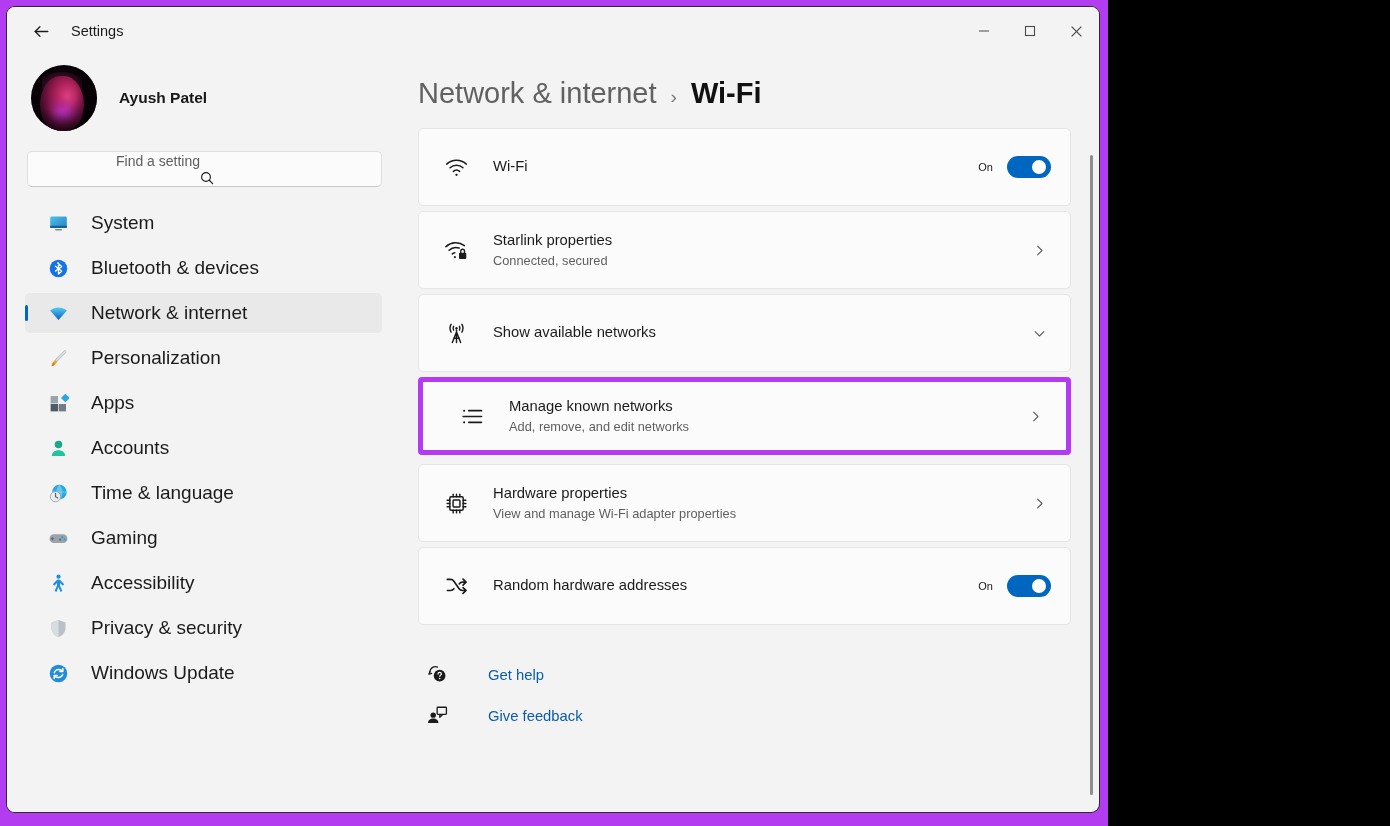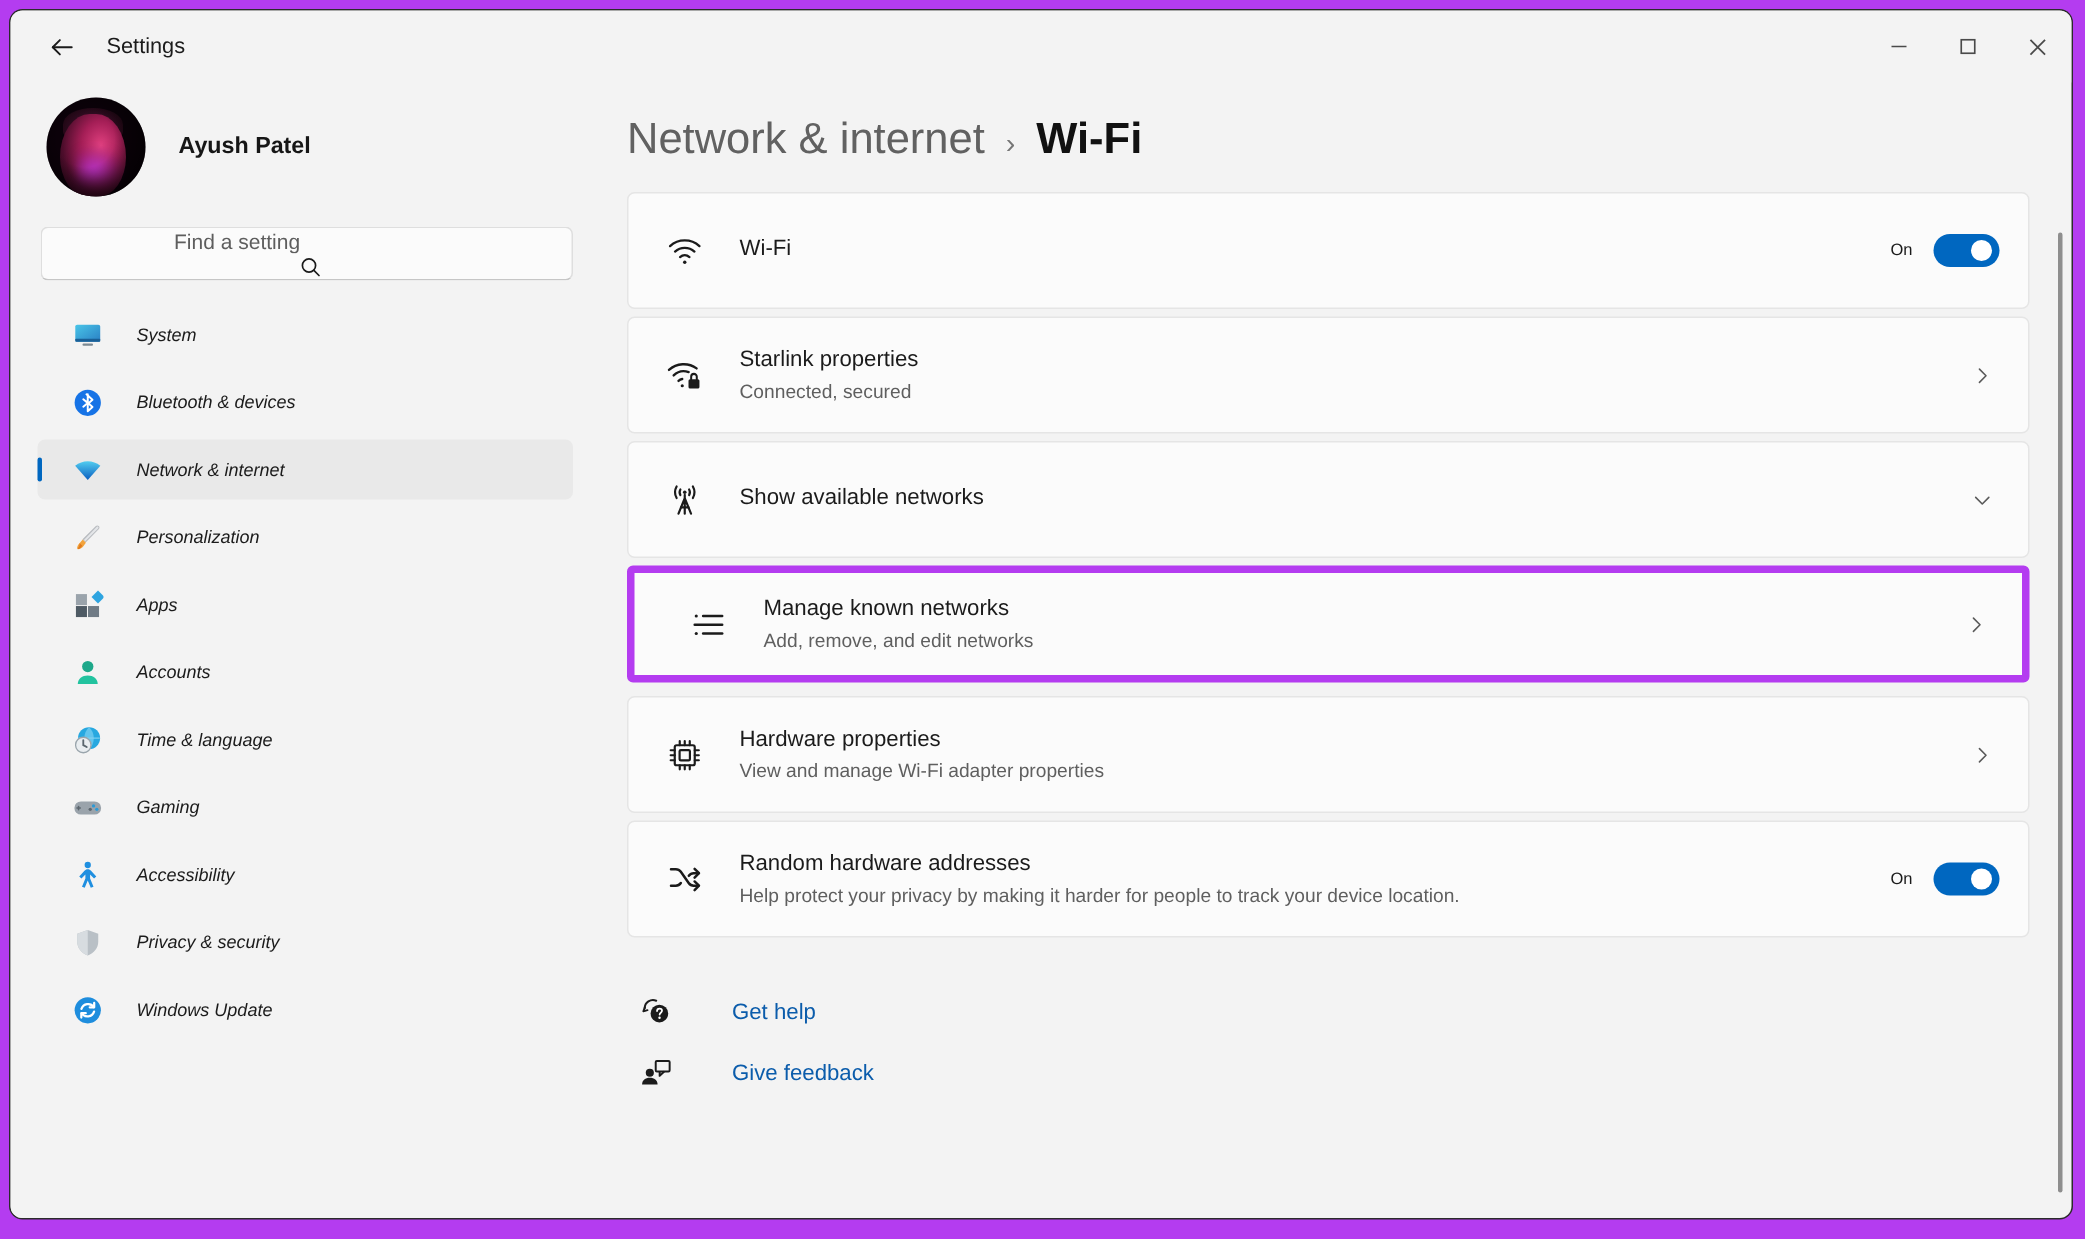--- a/index.html
+++ b/index.html
@@ -8,21 +8,21 @@
     width: 1390px;
     height: 826px;
     overflow: hidden;
     font-family: "Liberation Sans", sans-serif;
     background: #000;
   }
 
   
   #screen {
     position: relative;
-    width: 1390px;
+    width: 1108px;
     height: 826px;
     background: #b43cf0;
     padding: 7px 9px 14px 7px;
   }
 
   #window {
     position: relative;
     width: 100%;
     height: 100%;
     background: #f3f3f3;
@@ -165,23 +165,22 @@
     border-radius: 2px;
     background: #0067c0;
   }
   .navicon {
     width: 22px; height: 22px;
     flex: 0 0 22px;
     display: flex; align-items: center; justify-content: center;
   }
   .navlabel {
     margin-left: 22px;
-    font-size: 12px;
+    font-size: 19px;
     color: #1b1b1b;
-    font-style: italic;
   }
 
   
   #main {
     flex: 1;
     position: relative;
     overflow: hidden;
     padding-left: 18px;
   }
 
@@ -633,21 +632,20 @@
               <svg width="25" height="25" viewBox="0 0 24 24" fill="none" stroke="#1b1b1b" stroke-width="1.6" stroke-linecap="round" stroke-linejoin="round">
                 <path d="M3.2 5.2h3.1c1.3 0 2.4.6 3.2 1.7l5 7.2c.8 1.1 1.9 1.7 3.2 1.7h3"></path>
                 <path d="M3.2 15.8h3.1c1.3 0 2.4-.6 3.2-1.7"></path>
                 <path d="M14.6 9.5c.8-1.1 1.9-1.7 3.1-1.7h3.1"></path>
                 <path d="M18.3 5l2.8 2.8-2.8 2.8"></path>
                 <path d="M18.3 13.1l2.8 2.7-2.8 2.8"></path>
               </svg>
             </span>
             <div class="card-text">
               <div class="card-title">Random hardware addresses</div>
-              <div class="card-sub">Help protect your privacy by making it harder for people to track your device location.</div>
             </div>
             <div class="card-right">
               <span class="toggle-state">On</span>
               <span class="toggle">
                 <span class="knob"></span>
               </span>
             </div>
           </div>
 
         </div>

